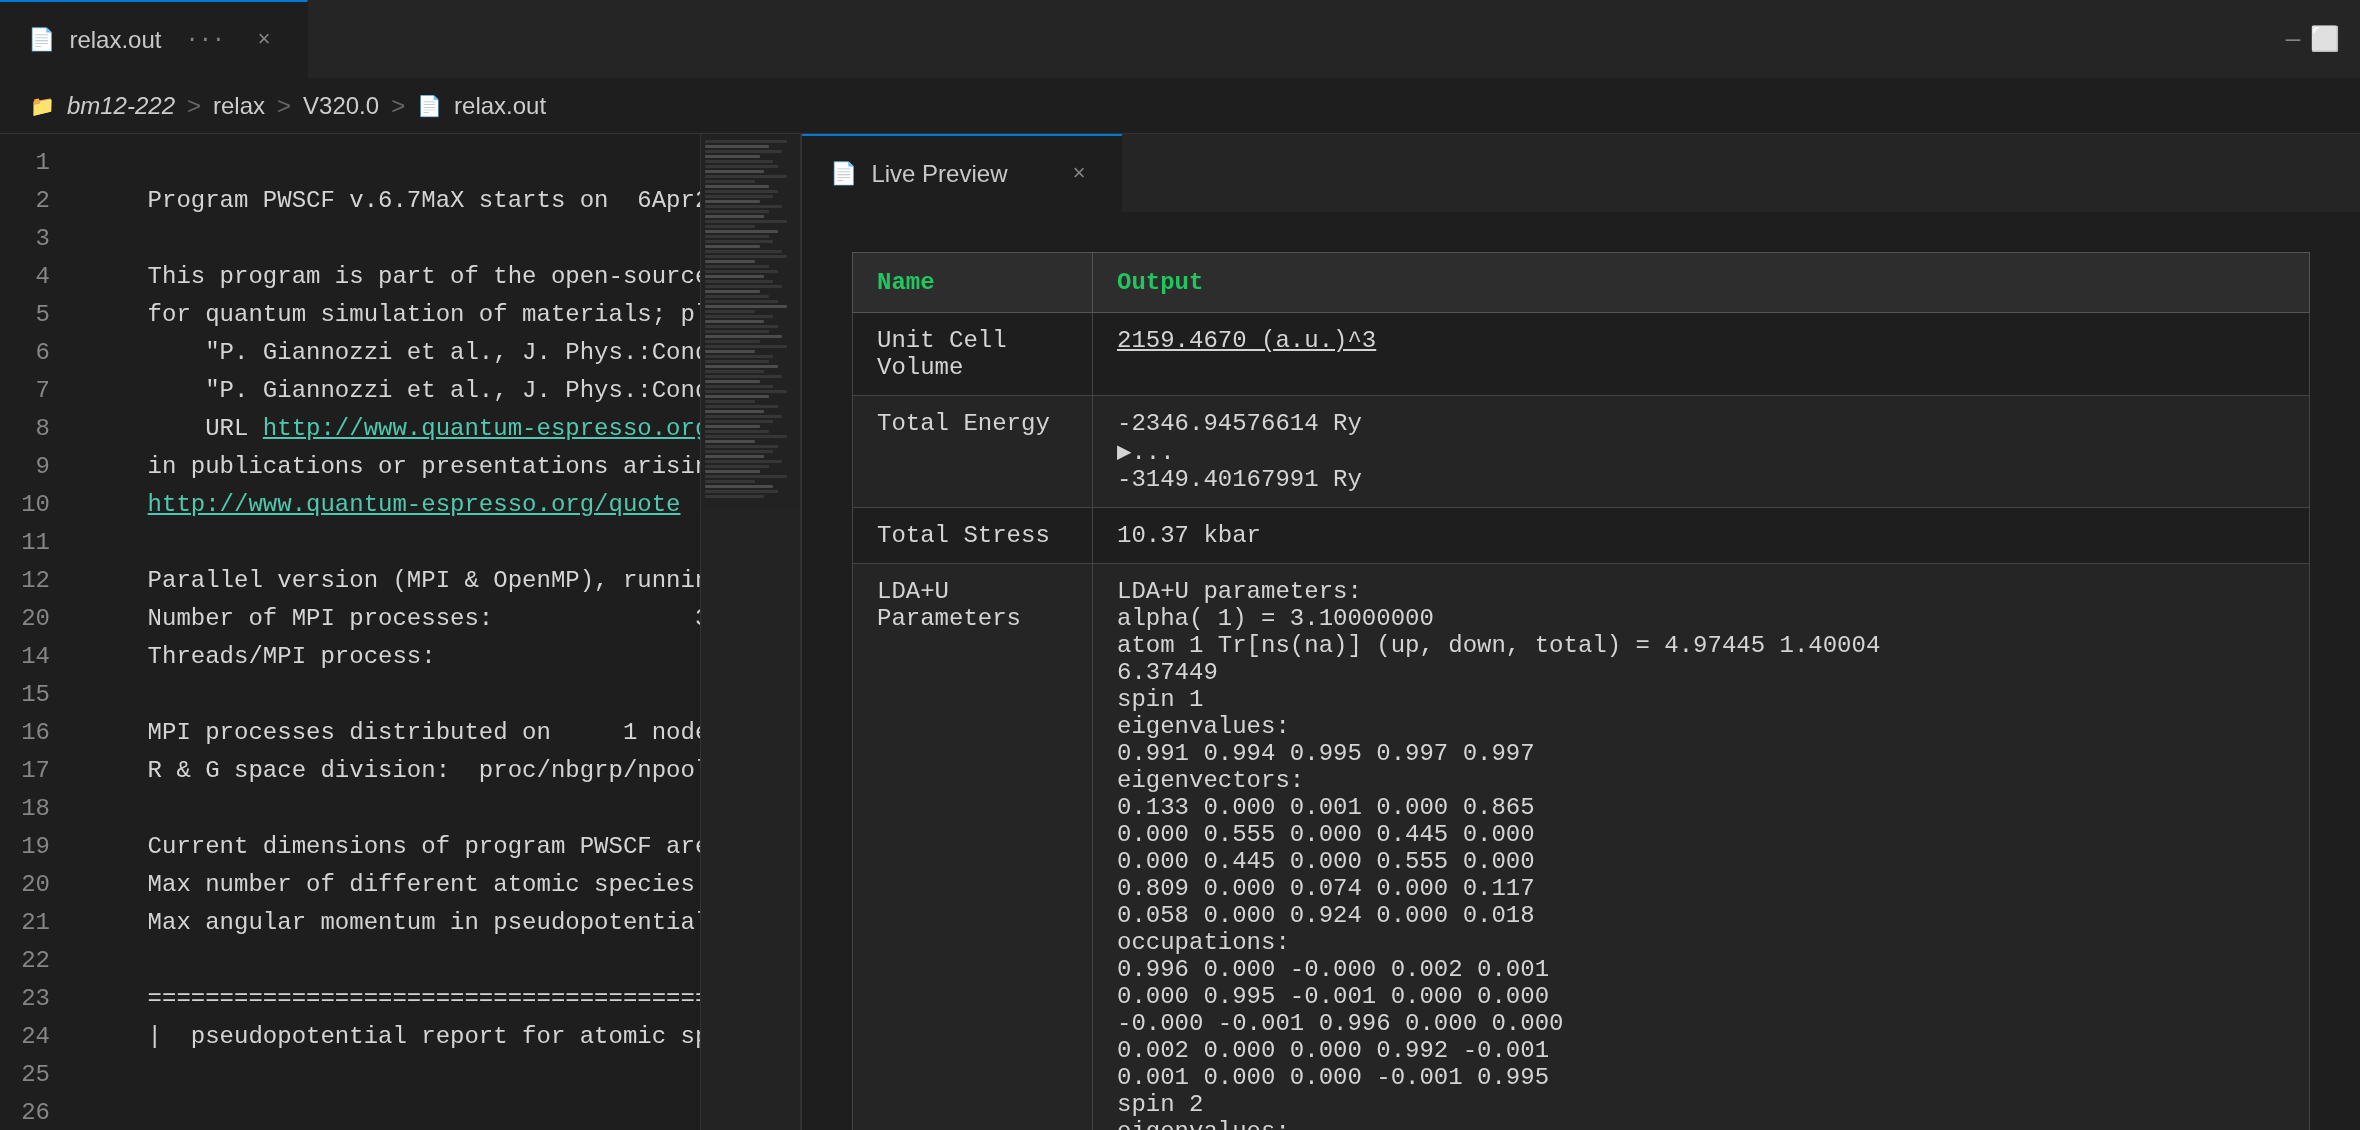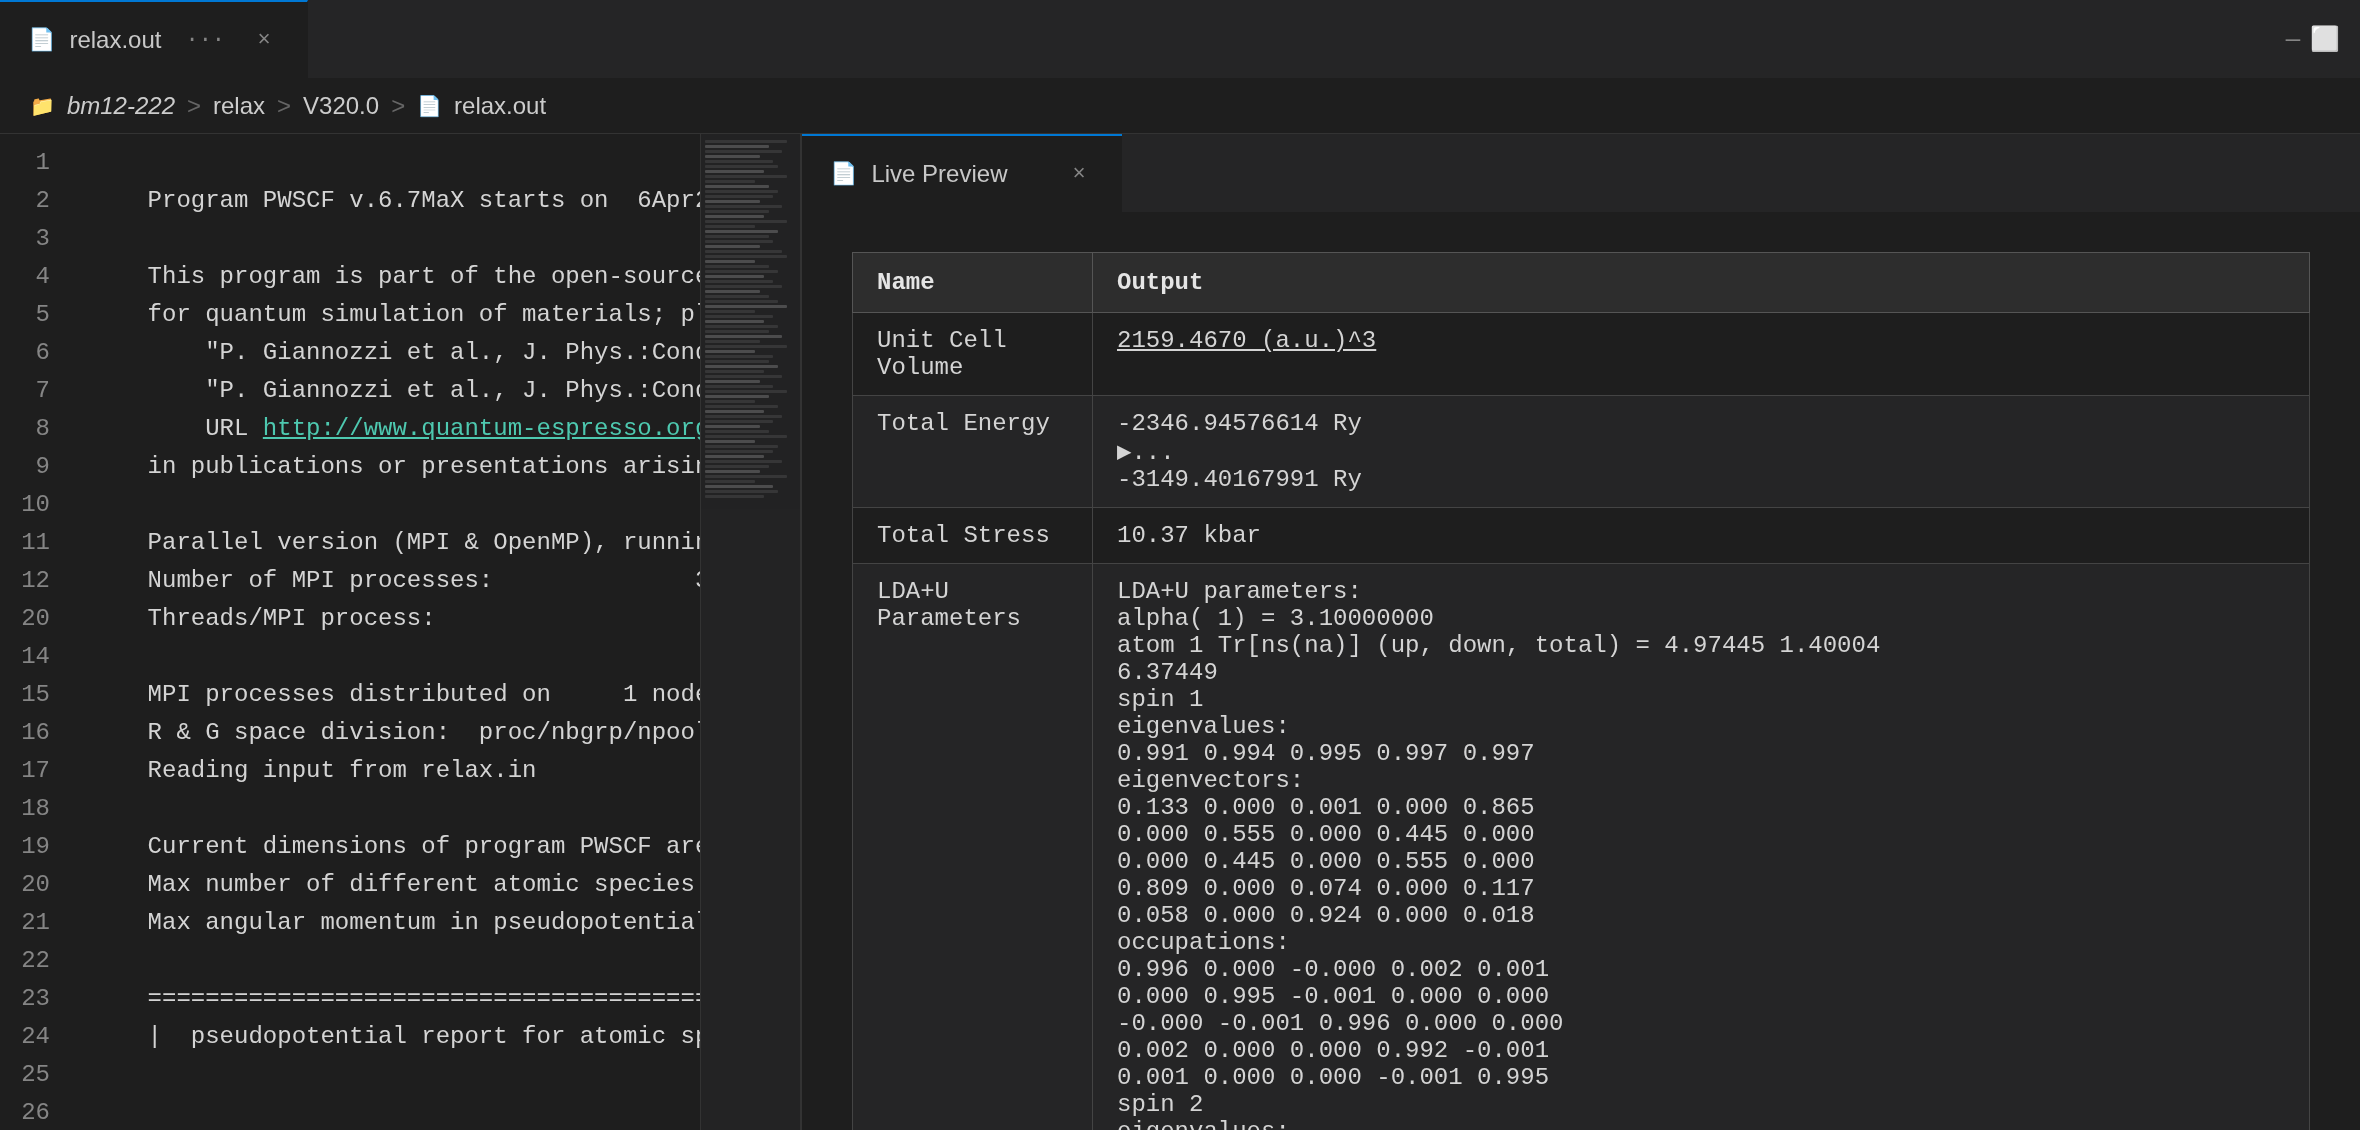--- a/index.html
+++ b/index.html
@@ -244,21 +244,21 @@
     
     .output-table {
       width: 100%;
       border-collapse: collapse;
       font-family: 'Consolas', 'Courier New', monospace;
       font-size: 24px;
     }
 
     .output-table th {
       background: #2d2d2d;
-      color: #e5e5e5;
+      color: #22c55e;
       padding: 16px 24px;
       text-align: left;
       border: 1px solid #555;
       font-weight: bold;
     }
 
     .output-table td {
       border: 1px solid #444;
       padding: 14px 24px;
       vertical-align: top;
@@ -349,28 +349,28 @@
     <div class="code-area" id="code-lines-container">
         <div class="code-line"></div>
         <div class="code-line">    Program PWSCF v.6.7MaX starts on  6Apr2024 at 20:38: 8</div>
         <div class="code-line"></div>
         <div class="code-line">    This program is part of the open-source Quantum ESPRESSO</div>
         <div class="code-line">    for quantum simulation of materials; please cite</div>
         <div class="code-line">        "P. Giannozzi et al., J. Phys.:Condens. Matter 21 3</div>
         <div class="code-line">        "P. Giannozzi et al., J. Phys.:Condens. Matter 29 4</div>
         <div class="code-line">        URL <a href="#">http://www.quantum-espresso.org</a>",</div>
         <div class="code-line">    in publications or presentations arising from this work</div>
+        <div class="code-line">    <a href="#">http://www.quantum-espresso.org/quote</a></div>
         <div class="code-line"></div>
         <div class="code-line">    Parallel version (MPI &amp; OpenMP), running on      32 pro</div>
         <div class="code-line">    Number of MPI processes:              32</div>
         <div class="code-line">    Threads/MPI process:                   1</div>
         <div class="code-line"></div>
         <div class="code-line">    MPI processes distributed on     1 nodes</div>
         <div class="code-line">    R &amp; G space division:  proc/nbgrp/npool/nimage =     3</div>
-        <div class="code-line">    Reading input from relax.in</div>
         <div class="code-line"></div>
         <div class="code-line">    Current dimensions of program PWSCF are:</div>
         <div class="code-line">    Max number of different atomic species (ntypx) = 10</div>
         <div class="code-line">    Max angular momentum in pseudopotentials (lmaxx) =  3</div>
         <div class="code-line"></div>
         <div class="code-line">    ================================================</div>
         <div class="code-line">    |  pseudopotential report for atomic species:  3</div>
       </div>
 
     <div class="minimap">

